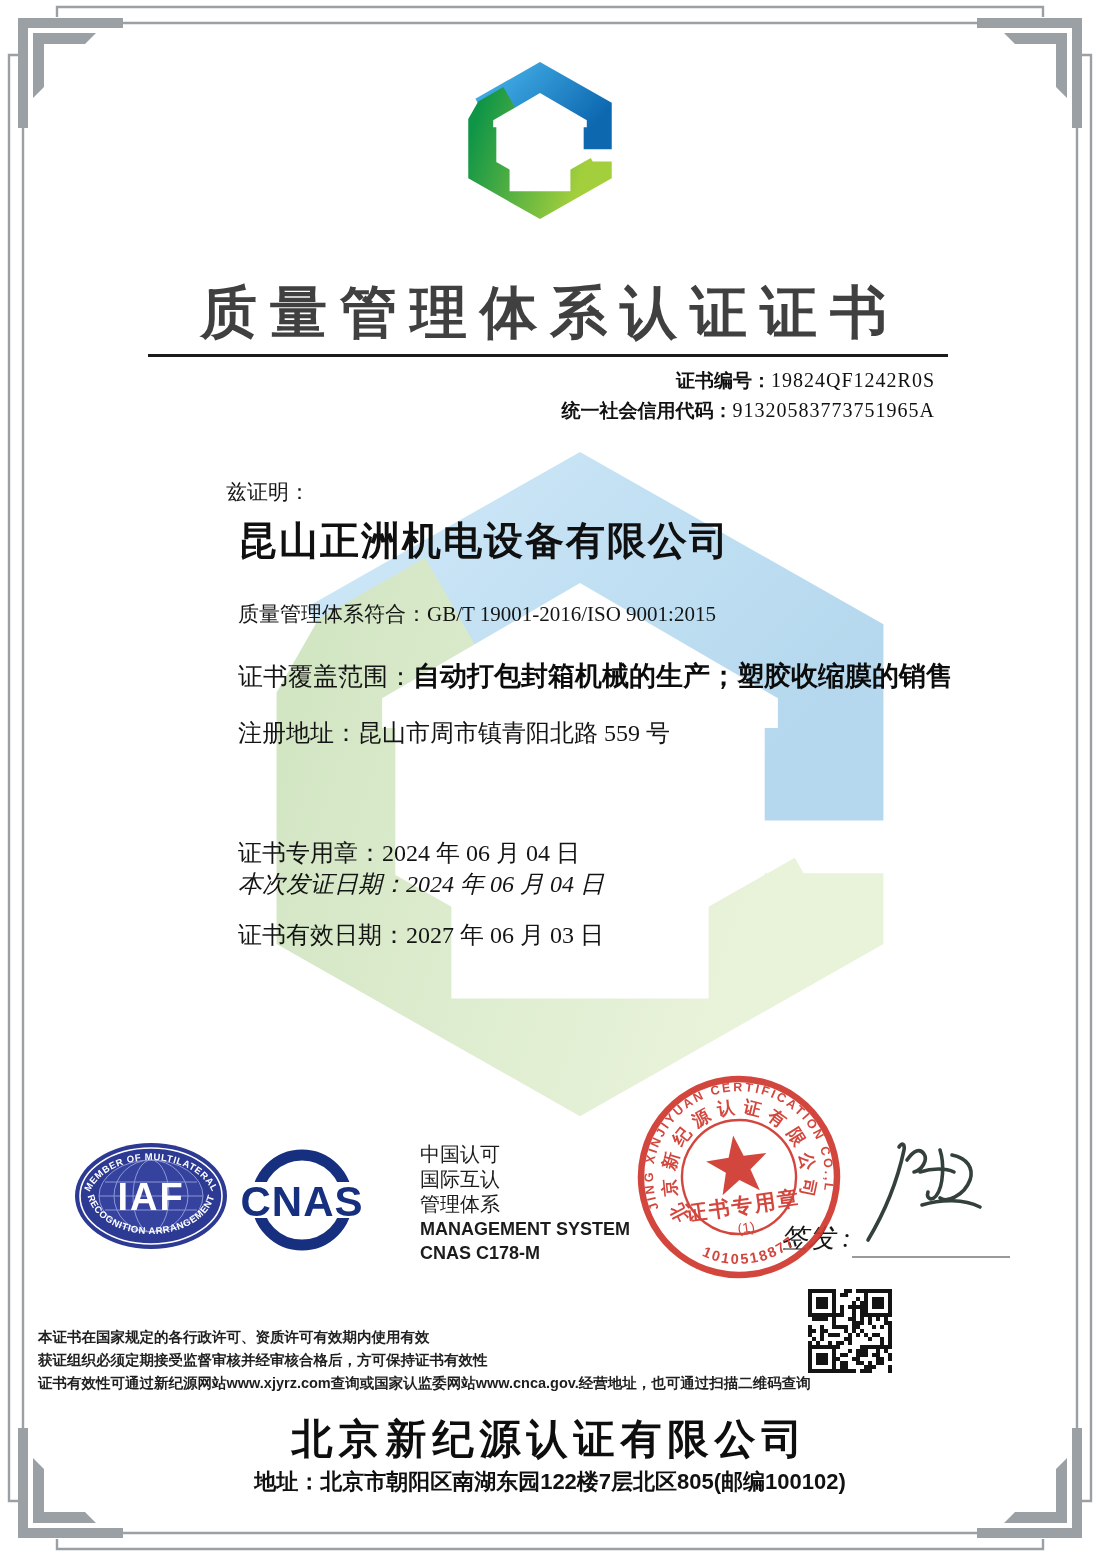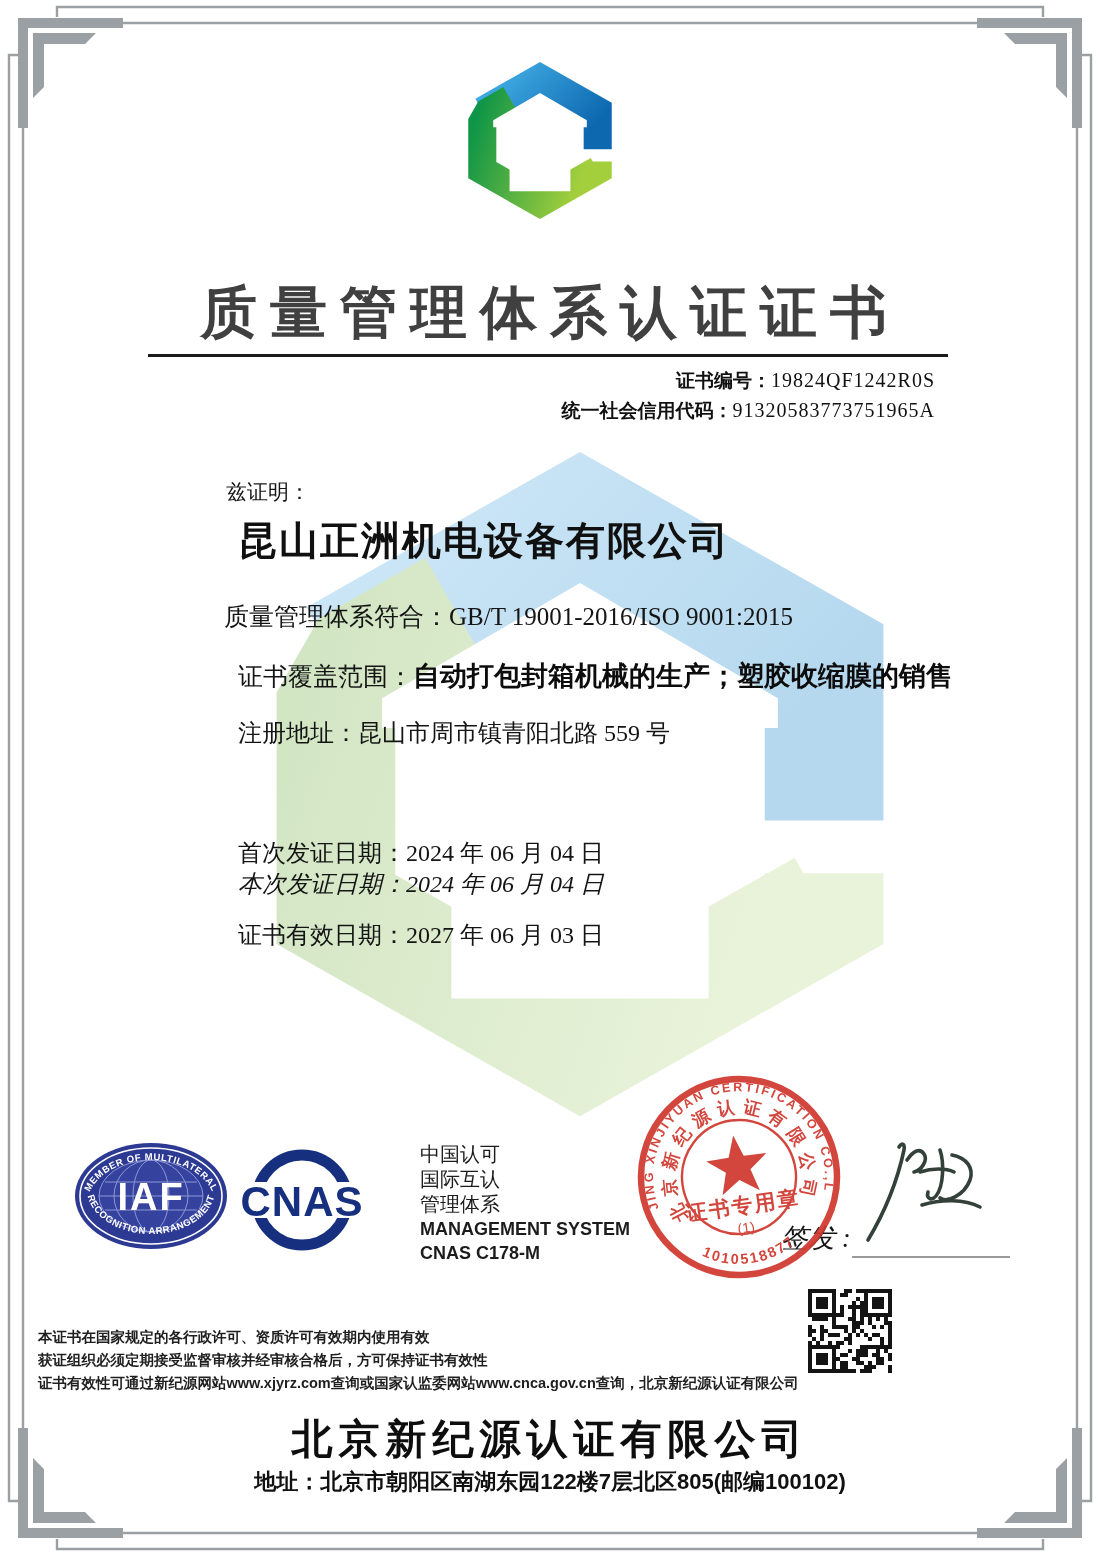--- a/index.html
+++ b/index.html
@@ -12,21 +12,21 @@
   .logo{position:absolute;left:462px;top:54px;z-index:2;}
   .title{position:absolute;left:0;top:284px;width:100%;margin:0;text-align:center;z-index:2;
          color:#404040;font-size:57px;font-weight:700;letter-spacing:13px;line-height:1;}
   .rule{position:absolute;left:148px;top:354px;width:800px;height:3px;background:#1b1b1b;z-index:2;}
   .certno{position:absolute;right:165px;top:366px;text-align:right;z-index:2;line-height:28px;color:#111;}
   .certno .lbl{font-weight:700;font-size:19px;}
   .certno .val{font-family:"Liberation Serif","DejaVu Serif",serif;font-size:20px;letter-spacing:1px;}
   .serifline{font-family:"Liberation Serif","DejaVu Serif",serif;color:#141414;z-index:2;}
   .certify{left:226px;top:478px;font-size:21px;}
   .company{left:238px;top:514px;font-size:39px;font-weight:700;color:#101010;letter-spacing:2px;z-index:2;}
-  .standard{left:224px;top:600px;font-size:25px;}
+  .standard{left:238px;top:600px;font-size:21px;}
   .scope{left:238px;top:658px;font-size:25px;}
   .scope .scope-val{font-family:"Liberation Sans","DejaVu Sans",sans-serif;font-weight:700;font-size:27px;color:#0c0c0c;}
   .regaddr{left:238px;top:717px;font-size:24px;}
   .opaddr{left:238px;top:750px;font-size:24px;}
   .d1{left:238px;top:837px;font-size:24px;}
   .d2{left:238px;top:868px;font-size:24px;font-style:italic;}
   .d3{left:238px;top:899px;font-size:24px;margin-top:20px;}
   .iaf{position:absolute;left:73px;top:1141px;z-index:2;}
   .cnas{position:absolute;left:234px;top:1140px;z-index:2;}
   .acc-text{position:absolute;left:420px;top:1142px;z-index:2;color:#1c1c1c;}
@@ -132,21 +132,21 @@
 
   <div class="abs serifline scope">
     <span>证书覆盖范围：</span><span class="scope-val">自动打包封箱机械的生产；塑胶收缩膜的销售</span>
   </div>
 
   <div class="abs serifline regaddr">
     <span>注册地址：</span><span>昆山市周市镇青阳北路 559 号</span>
   </div>
 
   <div class="abs serifline d1">
-    <span>首次发证日期：</span><span>2024 年 06 月 04 日</span>
+    <span>证书专用章：</span><span>2024 年 06 月 04 日</span>
   </div>
   <div class="abs serifline d2">
     <span>本次发证日期：</span><span>2024 年 06 月 04 日</span>
   </div>
   <div class="abs serifline d3">
     <span>证书有效日期：</span><span>2027 年 06 月 03 日</span>
   </div>
 
   <svg class="iaf" width="156" height="110" viewBox="0 0 156 110">
     <ellipse cx="78" cy="55" rx="76" ry="53" fill="#2d3a93"></ellipse>
@@ -452,19 +452,19 @@
       <rect x="44" y="80" width="4" height="4" fill="#141414"></rect>
       <rect x="52" y="80" width="4" height="4" fill="#141414"></rect>
       <rect x="56" y="80" width="4" height="4" fill="#141414"></rect>
       <rect x="60" y="80" width="4" height="4" fill="#141414"></rect>
       <rect x="80" y="80" width="4" height="4" fill="#141414"></rect>
     </svg>
 
   <div class="notes">
     <div>本证书在国家规定的各行政许可、资质许可有效期内使用有效</div>
     <div>获证组织必须定期接受监督审核并经审核合格后，方可保持证书有效性</div>
-    <div>证书有效性可通过新纪源网站www.xjyrz.com查询或国家认监委网站www.cnca.gov.cn查询，北京新纪源认证有限公司</div>
+    <div>证书有效性可通过新纪源网站www.xjyrz.com查询或国家认监委网站www.cnca.gov.经营地址，也可通过扫描二维码查询</div>
   </div>
 
   <div class="issuer">北京新纪源认证有限公司</div>
   <div class="issuer-addr">地址：北京市朝阳区南湖东园122楼7层北区805(邮编100102)</div>
 
 </div>
 
 </body></html>

